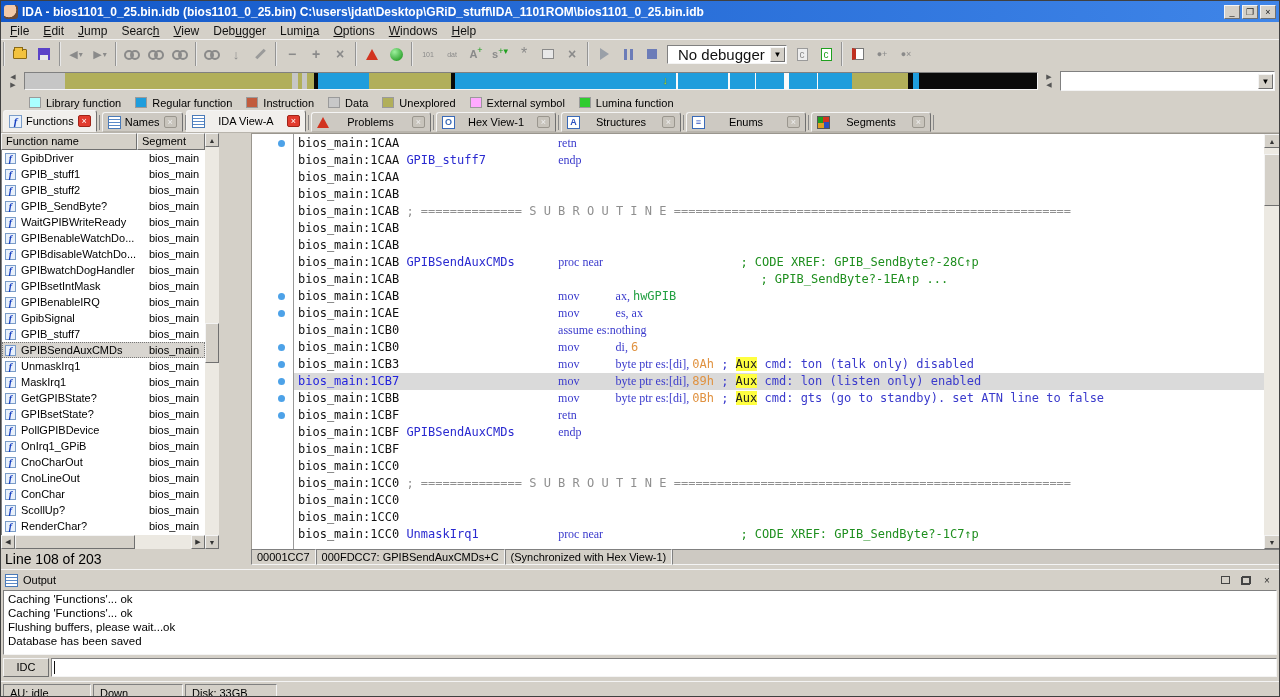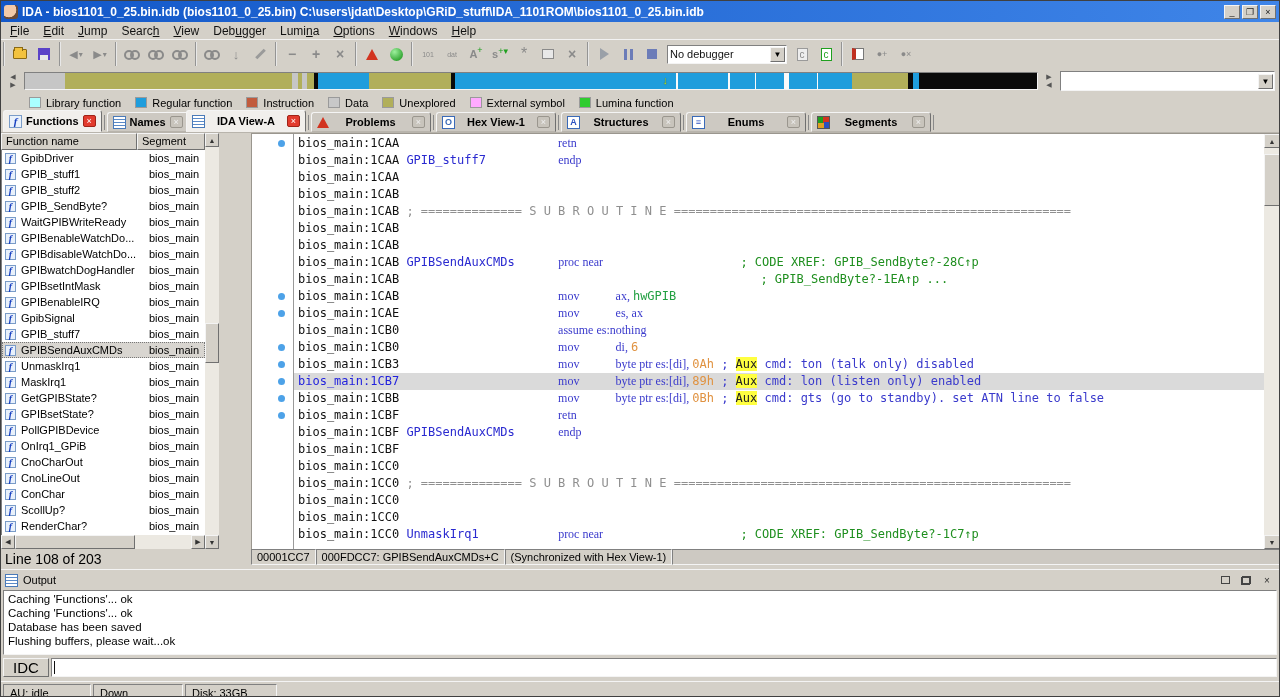--- a/index.html
+++ b/index.html
@@ -54,21 +54,21 @@
   .k-img { width:12px; height:10px; border:1px solid #8a8a8a; background:#e8e8e8; }
   .k-play { width:0; height:0; border-top:6px solid transparent; border-bottom:6px solid transparent; border-left:9px solid #9aa0a8; }
   .k-pause { width:9px; height:11px; border-left:3px solid #6c7cb8; border-right:3px solid #6c7cb8; }
   .k-stop { width:10px; height:10px; background:#6c7cb8; }
   .k-attc:before { content:"c"; font-size:10px; border:1px solid #9a9a9a; padding:0 2px; background:#eee; }
   .k-attg:before { content:"c"; font-size:10px; border:1px solid #1fa01f; color:#1fa01f; padding:0 2px; background:#fff; }
   .k-book { width:12px; height:12px; background:#fff; border:1px solid #777; border-left:4px solid #c03020; }
   .k-bpa:before { content:"●+"; font-size:9px; } .k-bpd:before { content:"●×"; font-size:9px; }
   .tb-combo { width:120px; height:19px; background:#fff; display:flex; align-items:center; margin:0 3px;
               border:1px solid; border-color:#808080 #f4f4f4 #f4f4f4 #808080; }
-  .tb-combo-text { flex:1; font-size:11px; padding-left:2px; color:#111; }
+  .tb-combo-text { flex:1; font-size:15px; padding-left:10px; color:#111; }
   .tb-combo-arrow { width:15px; height:15px; background:#d4d0c8; font-size:8px; text-align:center; line-height:14px;
               border:1px solid; border-color:#f4f4f4 #707070 #707070 #f4f4f4; margin-right:1px; }
 
   
   .navrow { height:26px; display:flex; align-items:center; padding:0 4px; flex:0 0 auto; }
   .band-arrows { display:flex; flex-direction:column; margin:0 2px; }
   .band-arrows span { font-size:7px; color:#555; line-height:8px; width:12px; text-align:center; }
   .navband { flex:1; height:18px; display:flex; position:relative; margin:0 3px;
              border:1px solid; border-color:#808080 #f4f4f4 #f4f4f4 #808080; background:#c6c6c6; }
   .band-seg { height:100%; }
@@ -83,21 +83,21 @@
   .lg-swatch { width:12px; height:11px; border:1px solid #9a9a9a; }
 
   
   .tabsrow { height:22px; position:relative; flex:0 0 auto; border-bottom:1px solid #b8b4ac; }
   .tabbar { position:absolute; bottom:0; display:flex; align-items:flex-end; height:22px; }
   #left-tabs { left:2px; } #main-tabs { left:185px; }
   .tab { display:flex; align-items:center; height:20px; padding:0 5px; background:#cdc9c2; font-size:11px;
          border:1px solid; border-color:#f4f4f4 #707070 #b8b4ac #f4f4f4; border-radius:3px 3px 0 0; min-width:78px; }
   #main-tabs .tab { min-width:120px; }
   .tab.active { background:#f1efec; height:22px; border-bottom-color:#f1efec; }
-  .tab-label { flex:1; text-align:center; padding:0 4px; white-space:nowrap;font-weight:bold; }
+  .tab-label { flex:1; text-align:center; padding:0 4px; white-space:nowrap; }
   .tab-close { width:13px; height:12px; background:#c8c4bc; border:1px solid #9a968e; color:#efefef;
          font-size:9px; line-height:10px; text-align:center; border-radius:2px; }
   .tab-close.hot { background:#e23b2e; border-color:#a02318; color:#fff; }
   .tab-sep { width:1px; height:15px; background:#8a8a8a; margin:0 2px 2px 2px; }
   .tico { width:13px; height:13px; display:inline-flex; align-items:center; justify-content:center; flex:0 0 auto; }
   .ic-functions { background:#e9f1fb; border:1px solid #7a9cc8; color:#1840c0; font-family:"Liberation Serif",serif;
          font-style:italic; font-weight:bold; font-size:11px; }
   .ic-functions:before { content:"f"; }
   .ic-names, .ic-ida-view { background:#fff; border:1px solid #4a7ab8;
          background-image:repeating-linear-gradient(to bottom,#fff 0 2px,#5a8ac8 2px 3px); }
@@ -170,21 +170,21 @@
               background-image:repeating-linear-gradient(to bottom,#fff 0 2px,#5a8ac8 2px 3px); }
   .out-title .spacer { flex:1; }
   .wbtn { width:16px; height:14px; display:flex; align-items:center; justify-content:center; color:#333; font-size:10px; }
   .ob-max { width:9px; height:8px; border:1px solid #444; }
   .ob-float { position:relative; width:10px; height:9px; }
   .ob-float:before { content:""; position:absolute; left:0; bottom:0; width:7px; height:6px; border:1px solid #444; background:#d4d0c8; }
   .ob-float:after { content:""; position:absolute; right:0; top:0; width:7px; height:6px; border:1px solid #444; }
   .out-log { flex:1; background:#fff; margin:0 2px; border:1px solid; border-color:#808080 #f4f4f4 #f4f4f4 #808080;
              font-size:11.5px; line-height:14px; padding:1px 4px; overflow:hidden; }
   .idc-row { height:24px; display:flex; align-items:center; padding:2px; gap:2px; flex:0 0 auto; }
-  .idc-btn { width:46px; height:19px; background:#d4d0c8; font-size:15px; display:flex; align-items:center;
+  .idc-btn { width:46px; height:19px; background:#d4d0c8; font-size:11px; display:flex; align-items:center;
              justify-content:center; border:1px solid; border-color:#f4f4f4 #707070 #707070 #f4f4f4; }
   .idc-input { flex:1; height:19px; background:#fff; border:1px solid; border-color:#808080 #f4f4f4 #f4f4f4 #808080;
              display:flex; align-items:center; padding-left:2px; }
   .caret { width:1px; height:13px; background:#111; }
 
   
   .statusbar { height:21px; margin-top:2px; display:flex; align-items:center; gap:2px; padding:1px 2px;
                border-top:1px solid #f4f4f4; flex:0 0 auto; }
   .st-cell { height:17px; font-size:11px; padding:2px 6px; border:1px solid;
                border-color:#808080 #f4f4f4 #f4f4f4 #808080; }
@@ -706,22 +706,22 @@
           <span class="ob-max"></span>
         </span>
       <span class="wbtn">
           <span class="ob-float"></span>
         </span>
       <span class="wbtn">×</span>
     </div>
     <div class="out-log">
         <div class="out-line">Caching 'Functions'... ok</div>
         <div class="out-line">Caching 'Functions'... ok</div>
+        <div class="out-line">Flushing buffers, please wait...ok</div>
         <div class="out-line">Database has been saved</div>
-        <div class="out-line">Flushing buffers, please wait...ok</div>
       </div>
     <div class="idc-row">
       <span class="idc-btn">IDC</span>
       <span class="idc-input">
           <span class="caret"></span>
         </span>
     </div>
   </div>
 
   <div class="statusbar">

